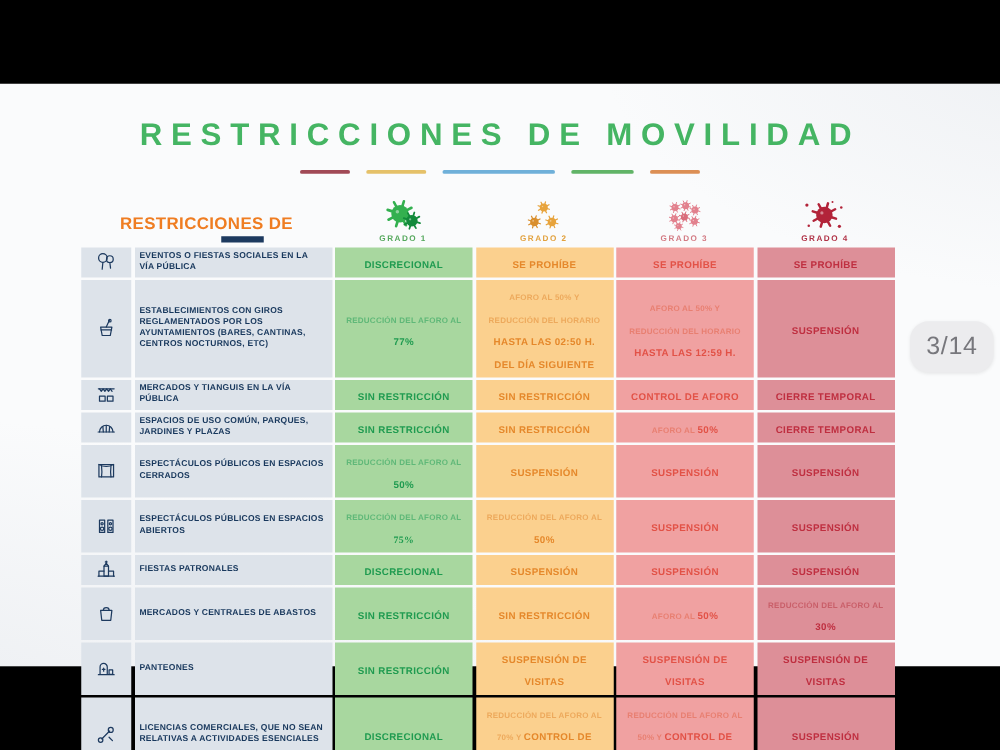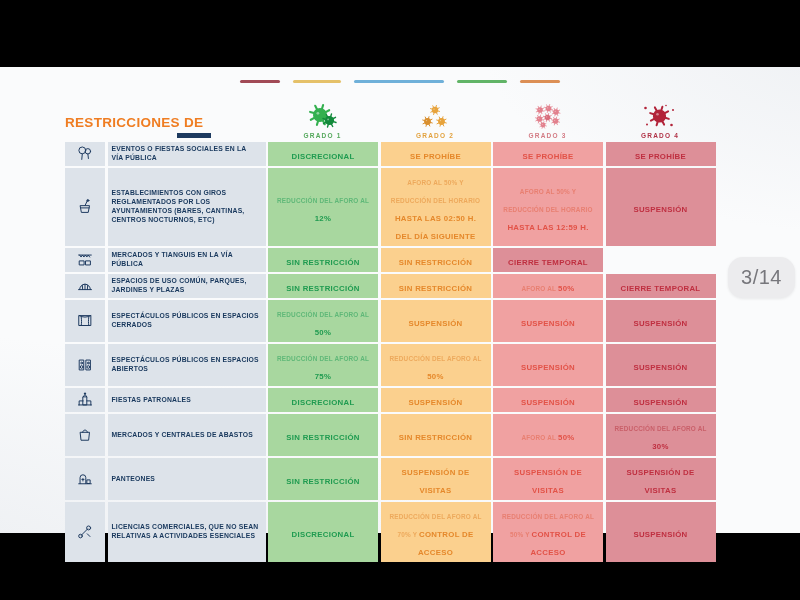--- a/index.html
+++ b/index.html
@@ -20,21 +20,21 @@
   .dash:nth-child(1){width:40px;}
   .dash:nth-child(2){width:48px;}
   .dash:nth-child(3){width:90px;}
   .dash:nth-child(4){width:50px;}
   .dash:nth-child(5){width:40px;}
 
   .table-wrap{position:relative;margin:20px 0 0 65px;width:650px;}
   .hdr-grid{display:grid;grid-template-columns:200px 110px 110px 110px 110px;column-gap:2.5px;
             align-items:end;margin-bottom:3px;}
   .hdr-left{padding-bottom:1px;}
-  .hdr-title{color:#ef7d22;font-size:13.5px;font-weight:800;line-height:1.12;letter-spacing:0.3px;}
+  .hdr-title{color:#ef7d22;font-size:13.5px;font-weight:800;line-height:1.12;letter-spacing:0.3px;margin-left:31px;}
   .hdr-bar{width:34px;height:5px;background:#1d3a5f;margin:3px 0 0 112px;}
   .grade-hdr{display:flex;flex-direction:column;align-items:center;justify-content:flex-end;}
   .virus-wrap{height:28px;}
   .grade-label{font-size:6.5px;font-weight:bold;letter-spacing:1.2px;margin-top:1px;}
 
   .rows{display:flex;flex-direction:column;gap:2px;}
   .t-row{display:grid;grid-template-columns:40px 158px 110px 110px 110px 110px;column-gap:2.5px;}
   .icon-cell{background:#dde3ea;display:flex;align-items:center;justify-content:center;min-height:23px;}
   .cat-cell{background:#dde3ea;display:flex;align-items:center;padding:3px 6px 3px 4px;min-height:23px;}
   .cat-text{font-size:6.8px;font-weight:bold;color:#17375c;line-height:1.3;letter-spacing:0.2px;}
@@ -47,20 +47,21 @@
              background:#ececee;box-shadow:0 1px 3px rgba(0,0,0,0.08);
              display:flex;align-items:center;justify-content:center;
              font-size:20px;color:#77777c;letter-spacing:0.5px;}
 </style>
 </head>
 <body>
 
 <div class="stage">
   <div class="slide">
 
+    <div class="main-title">RESTRICCIONES DE MOVILIDAD</div>
 
     <div class="dash-row">
       <span class="dash" style="background: rgb(161, 74, 86);"></span>
       <span class="dash" style="background: rgb(229, 193, 105);"></span>
       <span class="dash" style="background: rgb(111, 176, 217);"></span>
       <span class="dash" style="background: rgb(97, 180, 103);"></span>
       <span class="dash" style="background: rgb(220, 143, 85);"></span>
     </div>
 
     <div class="table-wrap">
@@ -260,21 +261,21 @@
                 <path d="M5 8.5 H15 L13.6 16 H6.4 Z" fill="none" stroke="#1d3a5f" stroke-width="1.1" stroke-linejoin="round" stroke-linecap="round"></path>
                 <path d="M5.3 11 H14.7" fill="none" stroke="#1d3a5f" stroke-width="1.1" stroke-linejoin="round" stroke-linecap="round"></path>
                 <path d="M12.8 2.5 L10 8.5" fill="none" stroke="#1d3a5f" stroke-width="1.1" stroke-linejoin="round" stroke-linecap="round"></path>
                 <circle cx="13.2" cy="2.8" r="1.1" fill="none" stroke="#1d3a5f" stroke-width="1.1" stroke-linejoin="round" stroke-linecap="round"></circle>
               </svg>
             </div>
     <div class="cat-cell">
       <span class="cat-text">ESTABLECIMIENTOS CON GIROS REGLAMENTADOS POR LOS AYUNTAMIENTOS (BARES, CANTINAS, CENTROS NOCTURNOS, ETC)</span>
     </div>
     <div class="g-cell" style="background: rgb(168, 215, 159);">
-              <span class="cell-text"><span class="light" style="color: rgb(95, 184, 120);">REDUCCIÓN DEL AFORO AL </span><span class="strong" style="color: rgb(31, 155, 80);">12%</span></span>
+              <span class="cell-text"><span class="light" style="color: rgb(95, 184, 120);">REDUCCIÓN DEL AFORO AL </span><span class="strong" style="color: rgb(31, 155, 80);">77%</span></span>
             </div>
     <div class="g-cell" style="background: rgb(251, 208, 142);">
               <span class="cell-text"><span class="light" style="color: rgb(237, 169, 92);">AFORO AL 50% Y REDUCCIÓN DEL HORARIO </span><span class="strong" style="color: rgb(229, 136, 43);">HASTA LAS 02:50 H. DEL DÍA SIGUIENTE</span></span>
             </div>
     <div class="g-cell" style="background: rgb(240, 161, 161);">
               <span class="cell-text"><span class="light" style="color: rgb(232, 127, 113);">AFORO AL 50% Y REDUCCIÓN DEL HORARIO </span><span class="strong" style="color: rgb(226, 82, 71);">HASTA LAS 12:59 H.</span></span>
             </div>
     <div class="g-cell" style="background: rgb(221, 143, 152);">
               <span class="cell-text"><span class="strong" style="color: rgb(191, 47, 64);">SUSPENSIÓN</span></span>
             </div>
@@ -290,20 +291,23 @@
               </svg>
             </div>
     <div class="cat-cell">
       <span class="cat-text">MERCADOS Y TIANGUIS EN LA VÍA PÚBLICA</span>
     </div>
     <div class="g-cell" style="background: rgb(168, 215, 159);">
               <span class="cell-text"><span class="strong" style="color: rgb(31, 155, 80);">SIN RESTRICCIÓN</span></span>
             </div>
     <div class="g-cell" style="background: rgb(251, 208, 142);">
               <span class="cell-text"><span class="strong" style="color: rgb(229, 136, 43);">SIN RESTRICCIÓN</span></span>
+            </div>
+    <div class="g-cell" style="background: rgb(240, 161, 161);">
+              <span class="cell-text"><span class="strong" style="color: rgb(226, 82, 71);">CONTROL DE AFORO</span></span>
             </div>
     <div class="g-cell" style="background: rgb(221, 143, 152);">
               <span class="cell-text"><span class="strong" style="color: rgb(191, 47, 64);">CIERRE TEMPORAL</span></span>
             </div>
   </div>
 
   <div class="t-row">
     <div class="icon-cell">
               <svg width="18" height="18" viewBox="0 0 20 20">
                 <path d="M4 14 A6 6 0 0 1 16 14" fill="none" stroke="#1d3a5f" stroke-width="1.1" stroke-linejoin="round" stroke-linecap="round"></path>
@@ -362,21 +366,21 @@
                 <circle cx="6.3" cy="7.8" r="1" fill="none" stroke="#1d3a5f" stroke-width="1.1" stroke-linejoin="round" stroke-linecap="round"></circle>
                 <circle cx="13.7" cy="7.8" r="1" fill="none" stroke="#1d3a5f" stroke-width="1.1" stroke-linejoin="round" stroke-linecap="round"></circle>
                 <circle cx="6.3" cy="12.2" r="1.5" fill="none" stroke="#1d3a5f" stroke-width="1.1" stroke-linejoin="round" stroke-linecap="round"></circle>
                 <circle cx="13.7" cy="12.2" r="1.5" fill="none" stroke="#1d3a5f" stroke-width="1.1" stroke-linejoin="round" stroke-linecap="round"></circle>
               </svg>
             </div>
     <div class="cat-cell">
       <span class="cat-text">ESPECTÁCULOS PÚBLICOS EN ESPACIOS ABIERTOS</span>
     </div>
     <div class="g-cell" style="background: rgb(168, 215, 159);">
-              <span class="cell-text"><span class="light" style="color: rgb(95, 184, 120);">REDUCCIÓN DEL AFORO AL </span><span class="strong" style="color: rgb(31, 155, 80);">75%</span></span>
+              <span class="cell-text"><span class="light" style="color: rgb(95, 184, 120);">REDUCCIÓN DEL AFORO AL </span><span class="strong" style="color: rgb(31, 155, 80); font-family: Liberation Serif, serif;">75%</span></span>
             </div>
     <div class="g-cell" style="background: rgb(251, 208, 142);">
               <span class="cell-text"><span class="light" style="color: rgb(237, 169, 92);">REDUCCIÓN DEL AFORO AL </span><span class="strong" style="color: rgb(229, 136, 43);">50%</span></span>
             </div>
     <div class="g-cell" style="background: rgb(240, 161, 161);">
               <span class="cell-text"><span class="strong" style="color: rgb(226, 82, 71);">SUSPENSIÓN</span></span>
             </div>
     <div class="g-cell" style="background: rgb(221, 143, 152);">
               <span class="cell-text"><span class="strong" style="color: rgb(191, 47, 64);">SUSPENSIÓN</span></span>
             </div>

